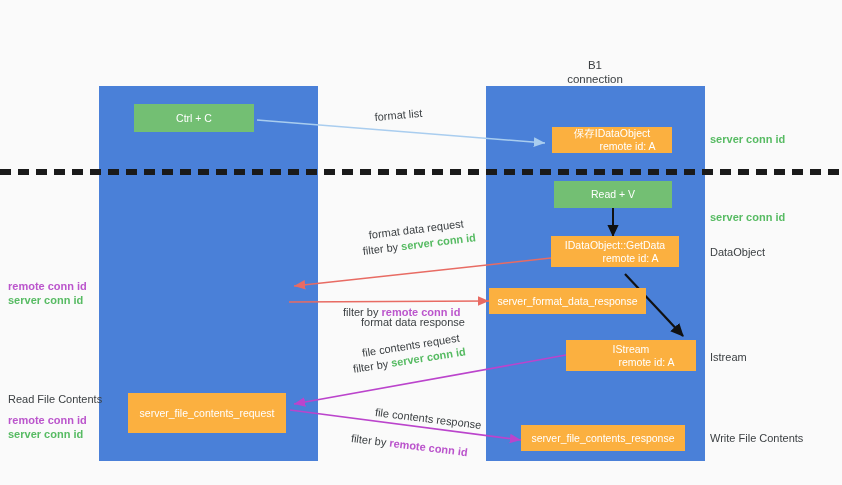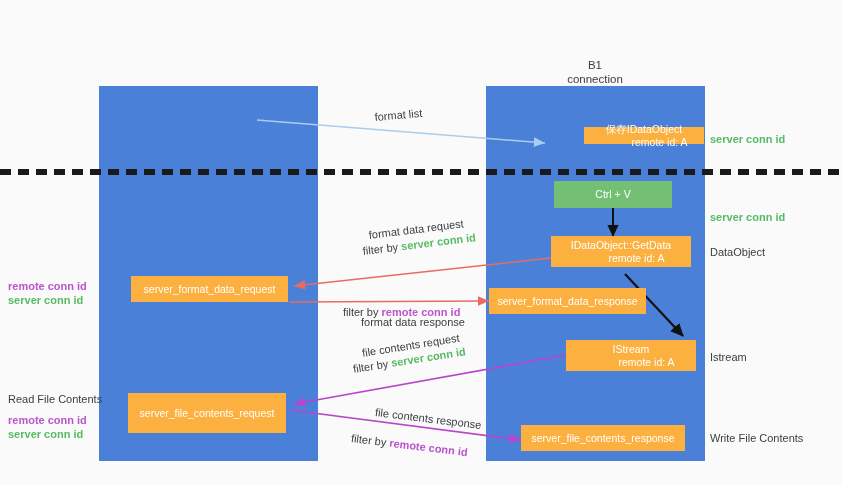--- a/index.html
+++ b/index.html
@@ -98,43 +98,43 @@
 
     <line x1="289" y1="302" x2="489" y2="301" stroke="#e86b63" stroke-width="1.6" marker-end="url(#ah-red)"></line>
 
     <line x1="566" y1="355" x2="294" y2="404" stroke="#bb44cc" stroke-width="1.6" marker-end="url(#ah-mag)"></line>
 
     <line x1="290" y1="410" x2="521" y2="440" stroke="#bb44cc" stroke-width="1.6" marker-end="url(#ah-mag)"></line>
   </svg>
 
   <div class="dashed"></div>
 
+  <div class="box green" style="left:134px;top:104px;width:120px;height:28px;">
+    <span>Ctrl + C</span>
+  </div>
 
-  <div class="box orange" style="left:584px;top:127px;width:120px;height:17px;">
+  <div class="box orange" style="left:552px;top:127px;width:120px;height:26px;">
     <span>保存IDataObject</span>
     <span class="l2">remote id: A</span>
   </div>
 
   <div class="box green" style="left:554px;top:181px;width:118px;height:27px;">
-    <span>Ctrl + V</span>
+    <span>Read + V</span>
   </div>
 
-  <div class="box orange" style="left:551px;top:236px;width:140px;height:31px;">
+  <div class="box orange" style="left:551px;top:236px;width:128px;height:31px;">
     <span>IDataObject::GetData</span>
     <span class="l2">remote id: A</span>
   </div>
 
   <div class="box orange" style="left:566px;top:340px;width:130px;height:31px;">
     <span>IStream</span>
     <span class="l2">remote id: A</span>
   </div>
 
-  <div class="box orange" style="left:131px;top:276px;width:157px;height:26px;">
-    <span>server_format_data_request</span>
-  </div>
 
   <div class="box orange" style="left:489px;top:288px;width:157px;height:26px;">
     <span>server_format_data_response</span>
   </div>
 
   <div class="box orange" style="left:128px;top:393px;width:158px;height:40px;">
     <span>server_file_contents_request</span>
   </div>
 
   <div class="box orange" style="left:521px;top:425px;width:164px;height:26px;">

